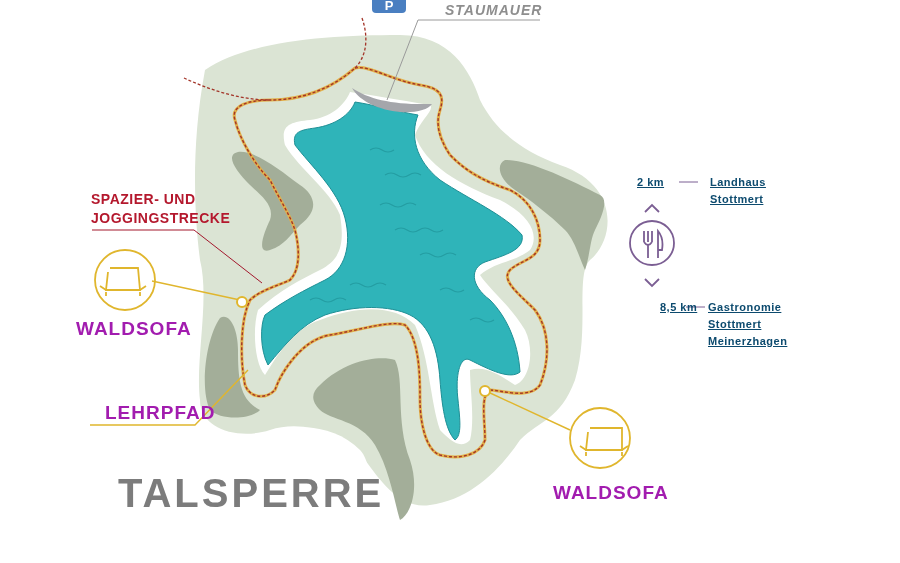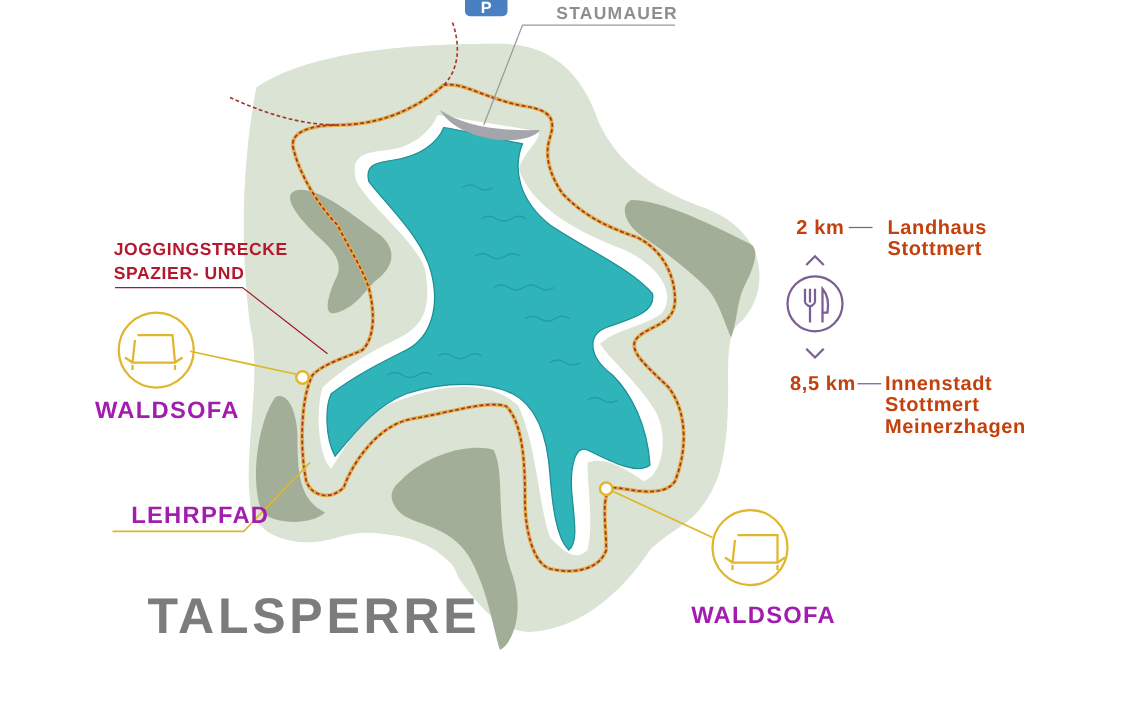--- a/index.html
+++ b/index.html
@@ -1,22 +1,22 @@
 <!DOCTYPE html>
 <html><head>
 <meta charset="utf-8">
 <style>
   html, body { margin:0; padding:0; background:#ffffff; }
   body { width:900px; height:563px; position:relative; overflow:hidden; font-family:"Liberation Sans", sans-serif; }
   svg.map { position:absolute; left:0; top:0; }
   .lbl { position:absolute; font-weight:bold; letter-spacing:0.5px; white-space:nowrap; }
   .red { color:#b4182d; font-size:14px; line-height:19px; }
   .yel { color:#a21caf; font-size:19px; letter-spacing:1px; }
-  .gray-lbl { color:#8e8e8e; font-size:14px; letter-spacing:1px; }
-  .purple { color:#c2410c; font-size:16px; line-height:17px; }
+  .gray-lbl { color:#8e8e8e; font-size:14px; letter-spacing:1px;font-style:italic; }
+  .purple { color:#0c4a6e; font-size:11px; line-height:17px;text-decoration:underline; }
   .title { position:absolute; left:118px; top:468px; color:#7c7c7c; font-weight:bold; font-size:40px; line-height:50px; letter-spacing:3px; }
   .parking { position:absolute; left:372px; top:0; width:34px; height:13px; background:#4a7fc1; border-radius:0 0 4px 4px; color:#fff; font-weight:bold; font-size:13px; text-align:center; line-height:12px; overflow:hidden; }
 </style>
 </head>
 <body>
 
 <svg class="map" width="900" height="563" viewBox="0 0 900 563">
 
   <path fill="#dbe4d4" d="M205,70 C250,40 330,35 400,35 C450,35 470,70 480,100 C495,130 520,150 560,165 C620,185 615,240 590,260 C575,275 590,330 575,380 C560,420 540,420 520,440 C500,470 470,500 430,505 C400,510 380,480 365,460 C340,430 300,420 270,430 C240,440 200,430 200,400 C195,360 210,300 200,260 C195,220 190,150 205,70 Z"></path>
 
@@ -85,36 +85,36 @@
   <path d="M645,279 L652,286 L659,279" stroke="#7b5e93" stroke-width="1.8" fill="none"></path>
   <line x1="679" y1="182" x2="698" y2="182" stroke="#7b5e93" stroke-width="1"></line>
   <line x1="686" y1="307" x2="705" y2="307" stroke="#7b5e93" stroke-width="1"></line>
 </svg>
 
 <div class="parking">P</div>
 
 <div class="lbl gray-lbl" style="left:445px;top:2px;">STAUMAUER</div>
 
 <div class="lbl red" style="left:91px;top:190px;">
+  <div>SPAZIER- UND</div>
   <div>JOGGINGSTRECKE</div>
-  <div>SPAZIER- UND</div>
 </div>
 
 <div class="lbl yel" style="left:76px;top:318px;">WALDSOFA</div>
 <div class="lbl yel" style="left:90px;top:402px;margin-left:15px;">LEHRPFAD</div>
 <div class="lbl yel" style="left:553px;top:482px;">WALDSOFA</div>
 
 <div class="lbl purple" style="left:637px;top:174px;">2 km</div>
 <div class="lbl purple" style="left:710px;top:174px;">
   <div>Landhaus</div>
   <div>Stottmert</div>
 </div>
 
-<div class="lbl purple" style="left:632px;top:299px;">8,5 km</div>
+<div class="lbl purple" style="left:660px;top:299px;">8,5 km</div>
 <div class="lbl purple" style="left:708px;top:299px;">
-  <div>Innenstadt</div>
+  <div>Gastronomie</div>
   <div>Stottmert</div>
   <div>Meinerzhagen</div>
 </div>
 
 <div class="title">
   <div>TALSPERRE</div>
 </div>
 
 </body></html>

